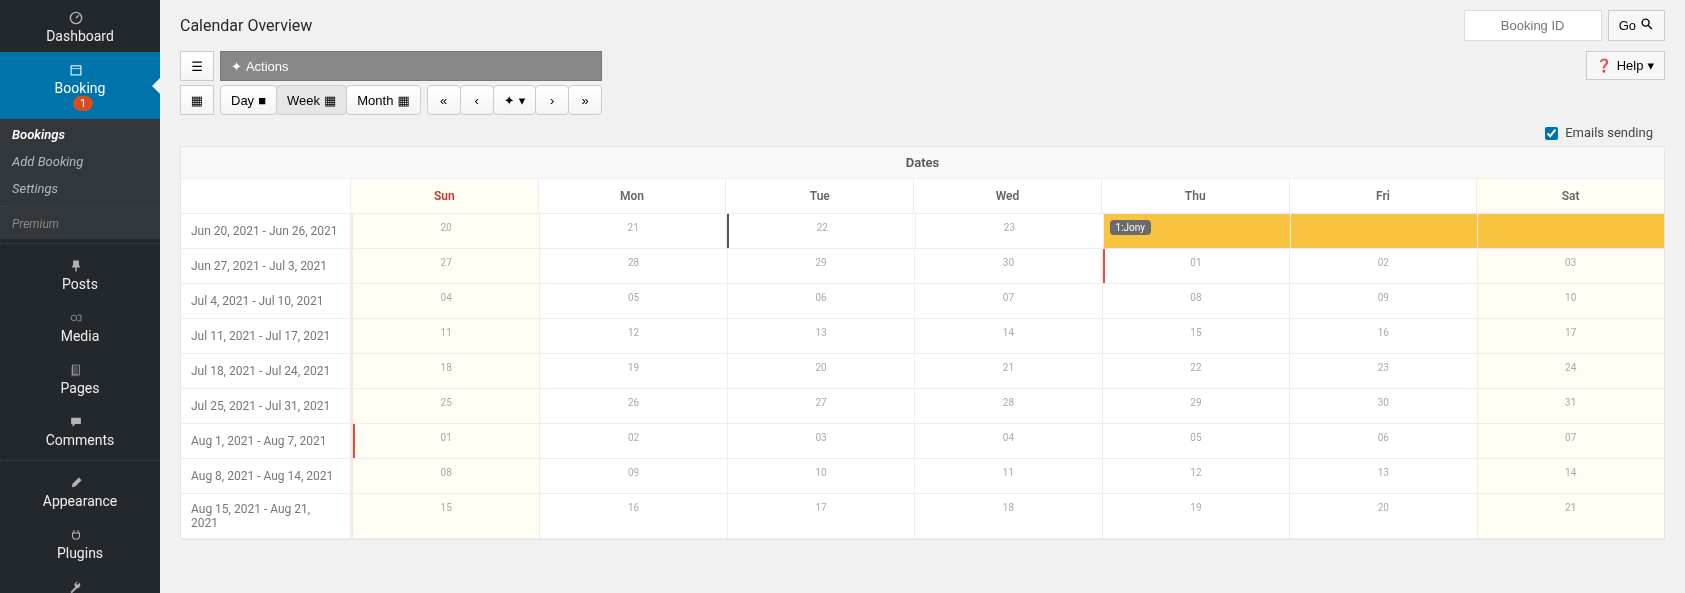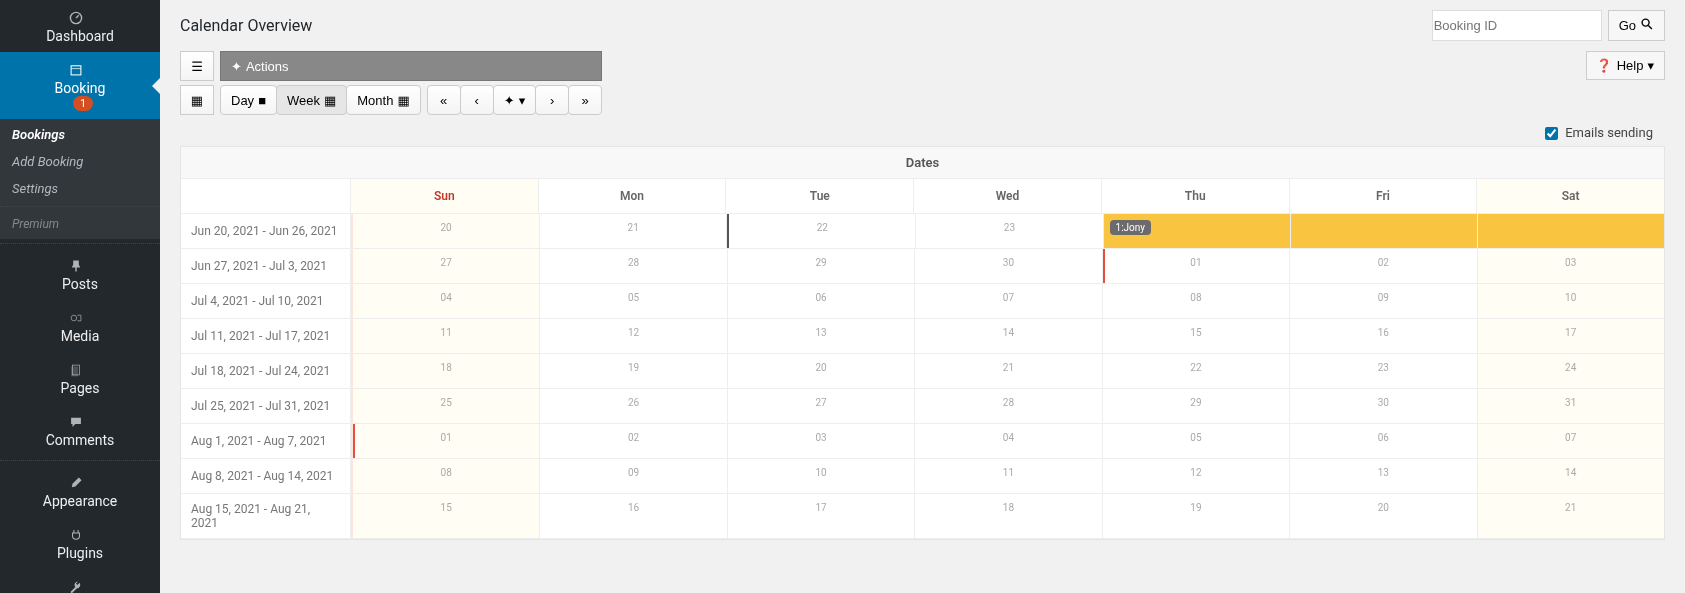--- a/index.html
+++ b/index.html
@@ -94,24 +94,25 @@
   margin-bottom: 10px;
 }
 .page-title {
   font-size: 16px;
   font-weight: 400;
   color: #23282d;
 }
 .search-group { display: flex; }
 .search-input {
   border: 1px solid #ddd;
-  padding: 6px 1px;
-  width: 170px;
+  padding: 6px 20px;
+  width: 138px;
   font-size: 13px;
   background: #fff;
+  text-align: center;
 }
 .go-btn {
   border: 1px solid #ccc;
   background: #f7f7f7;
   padding: 6px 10px;
   margin-left: 6px;
   cursor: pointer;
   font-size: 13px;
   display: flex;
   align-items: center;

